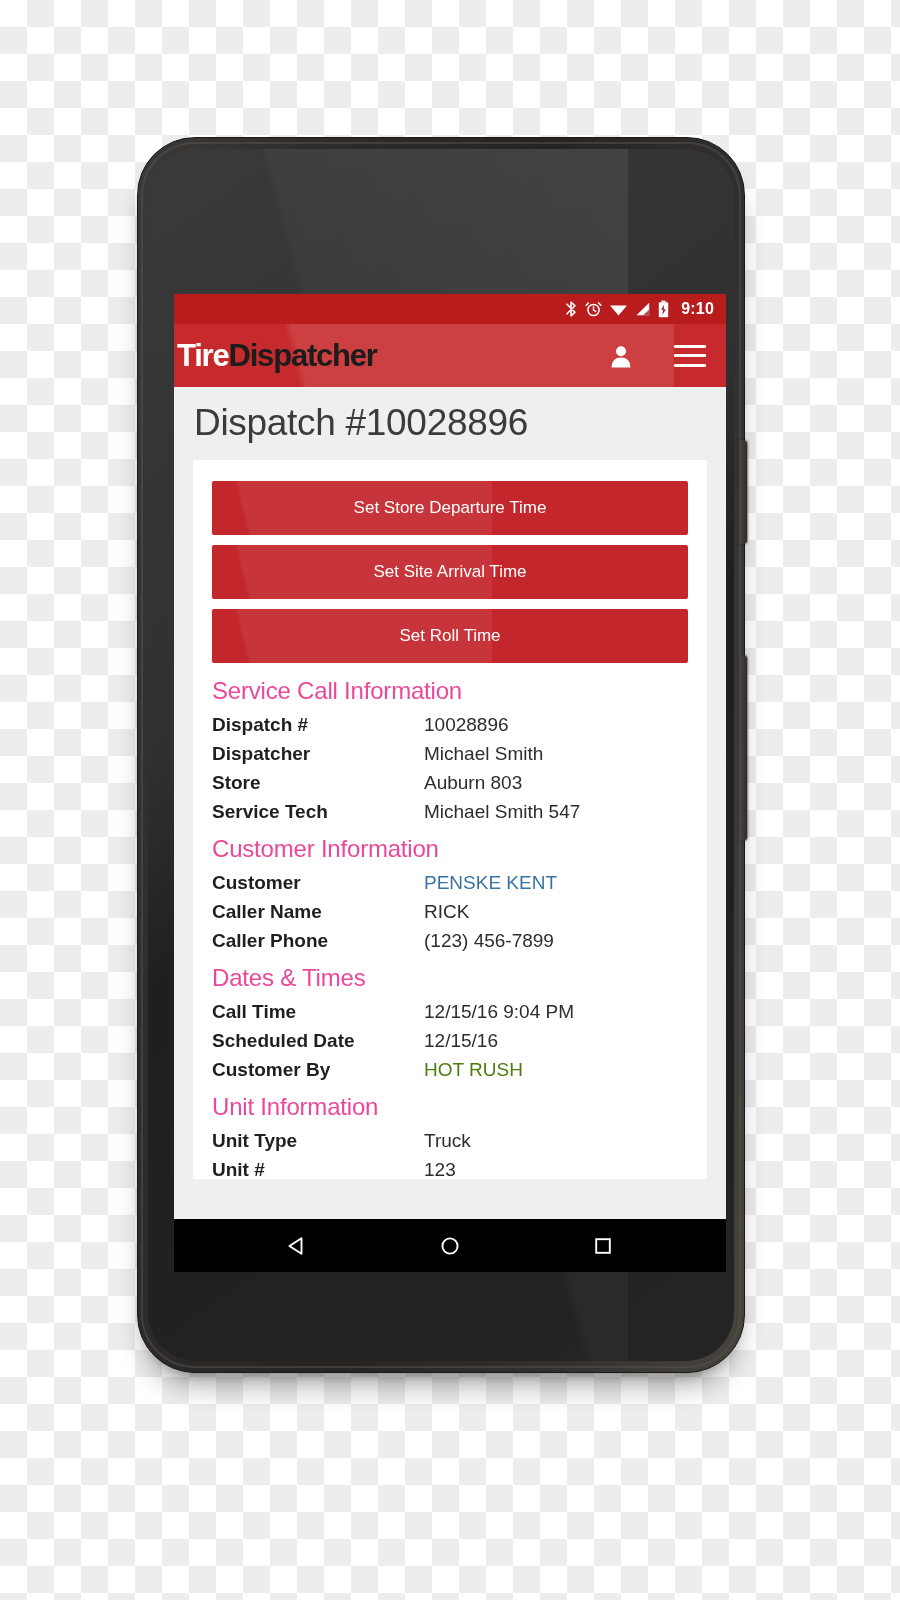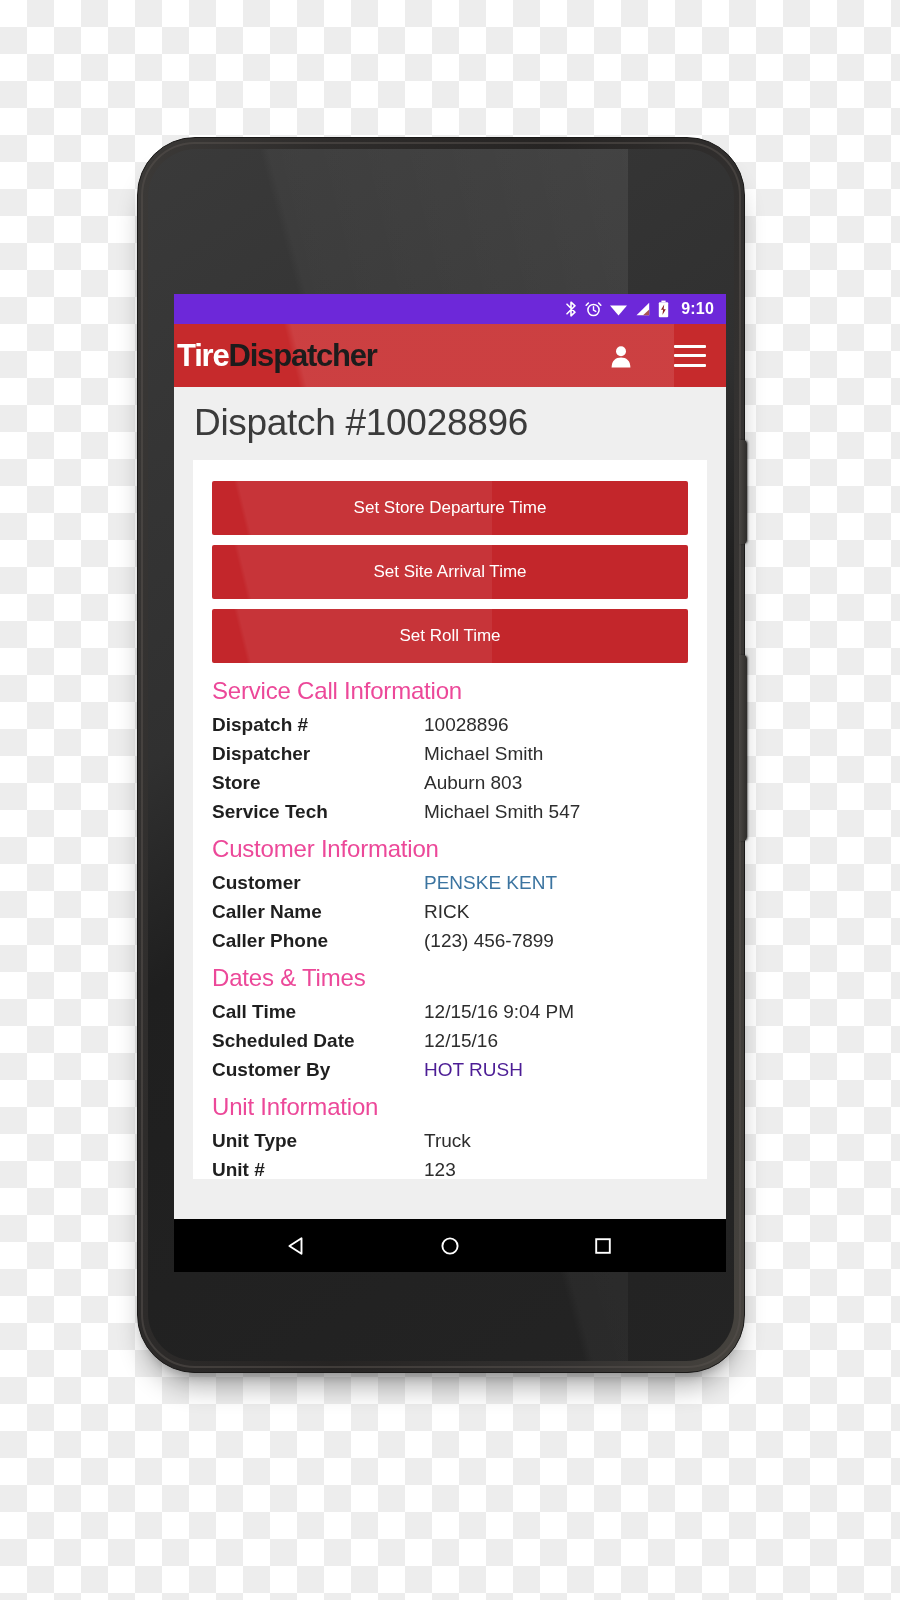--- a/index.html
+++ b/index.html
@@ -160,21 +160,21 @@
     height: 978px;
     background: #efefef;
     overflow: hidden;
     font-family: "Liberation Sans", sans-serif;
   }
 
   
   .statusbar {
     position: relative;
     height: 30px;
-    background: #6d28d9;
+    background: #b91c1c;
     display: flex;
     align-items: center;
     justify-content: flex-end;
     padding-right: 12px;
     box-sizing: border-box;
     gap: 8px;
     overflow: hidden;
   }
   .statusbar .sb-icons {
     display: flex;
@@ -323,21 +323,21 @@
     flex: 0 0 212px;
     font-size: 19px;
     font-weight: bold;
     color: #1f1f1f;
   }
   .kv-val {
     font-size: 19px;
     color: #2d2d2d;
   }
   .kv-val.link { color: #3b74a0; cursor: pointer; }
-  .kv-val.alert { color: #4c1d95; }
+  .kv-val.alert { color: #4d7c0f; }
 
   
   .navbar {
     height: 53px;
     background: #000000;
     display: flex;
     align-items: center;
     justify-content: space-around;
     padding: 0 46px;
     box-sizing: border-box;

